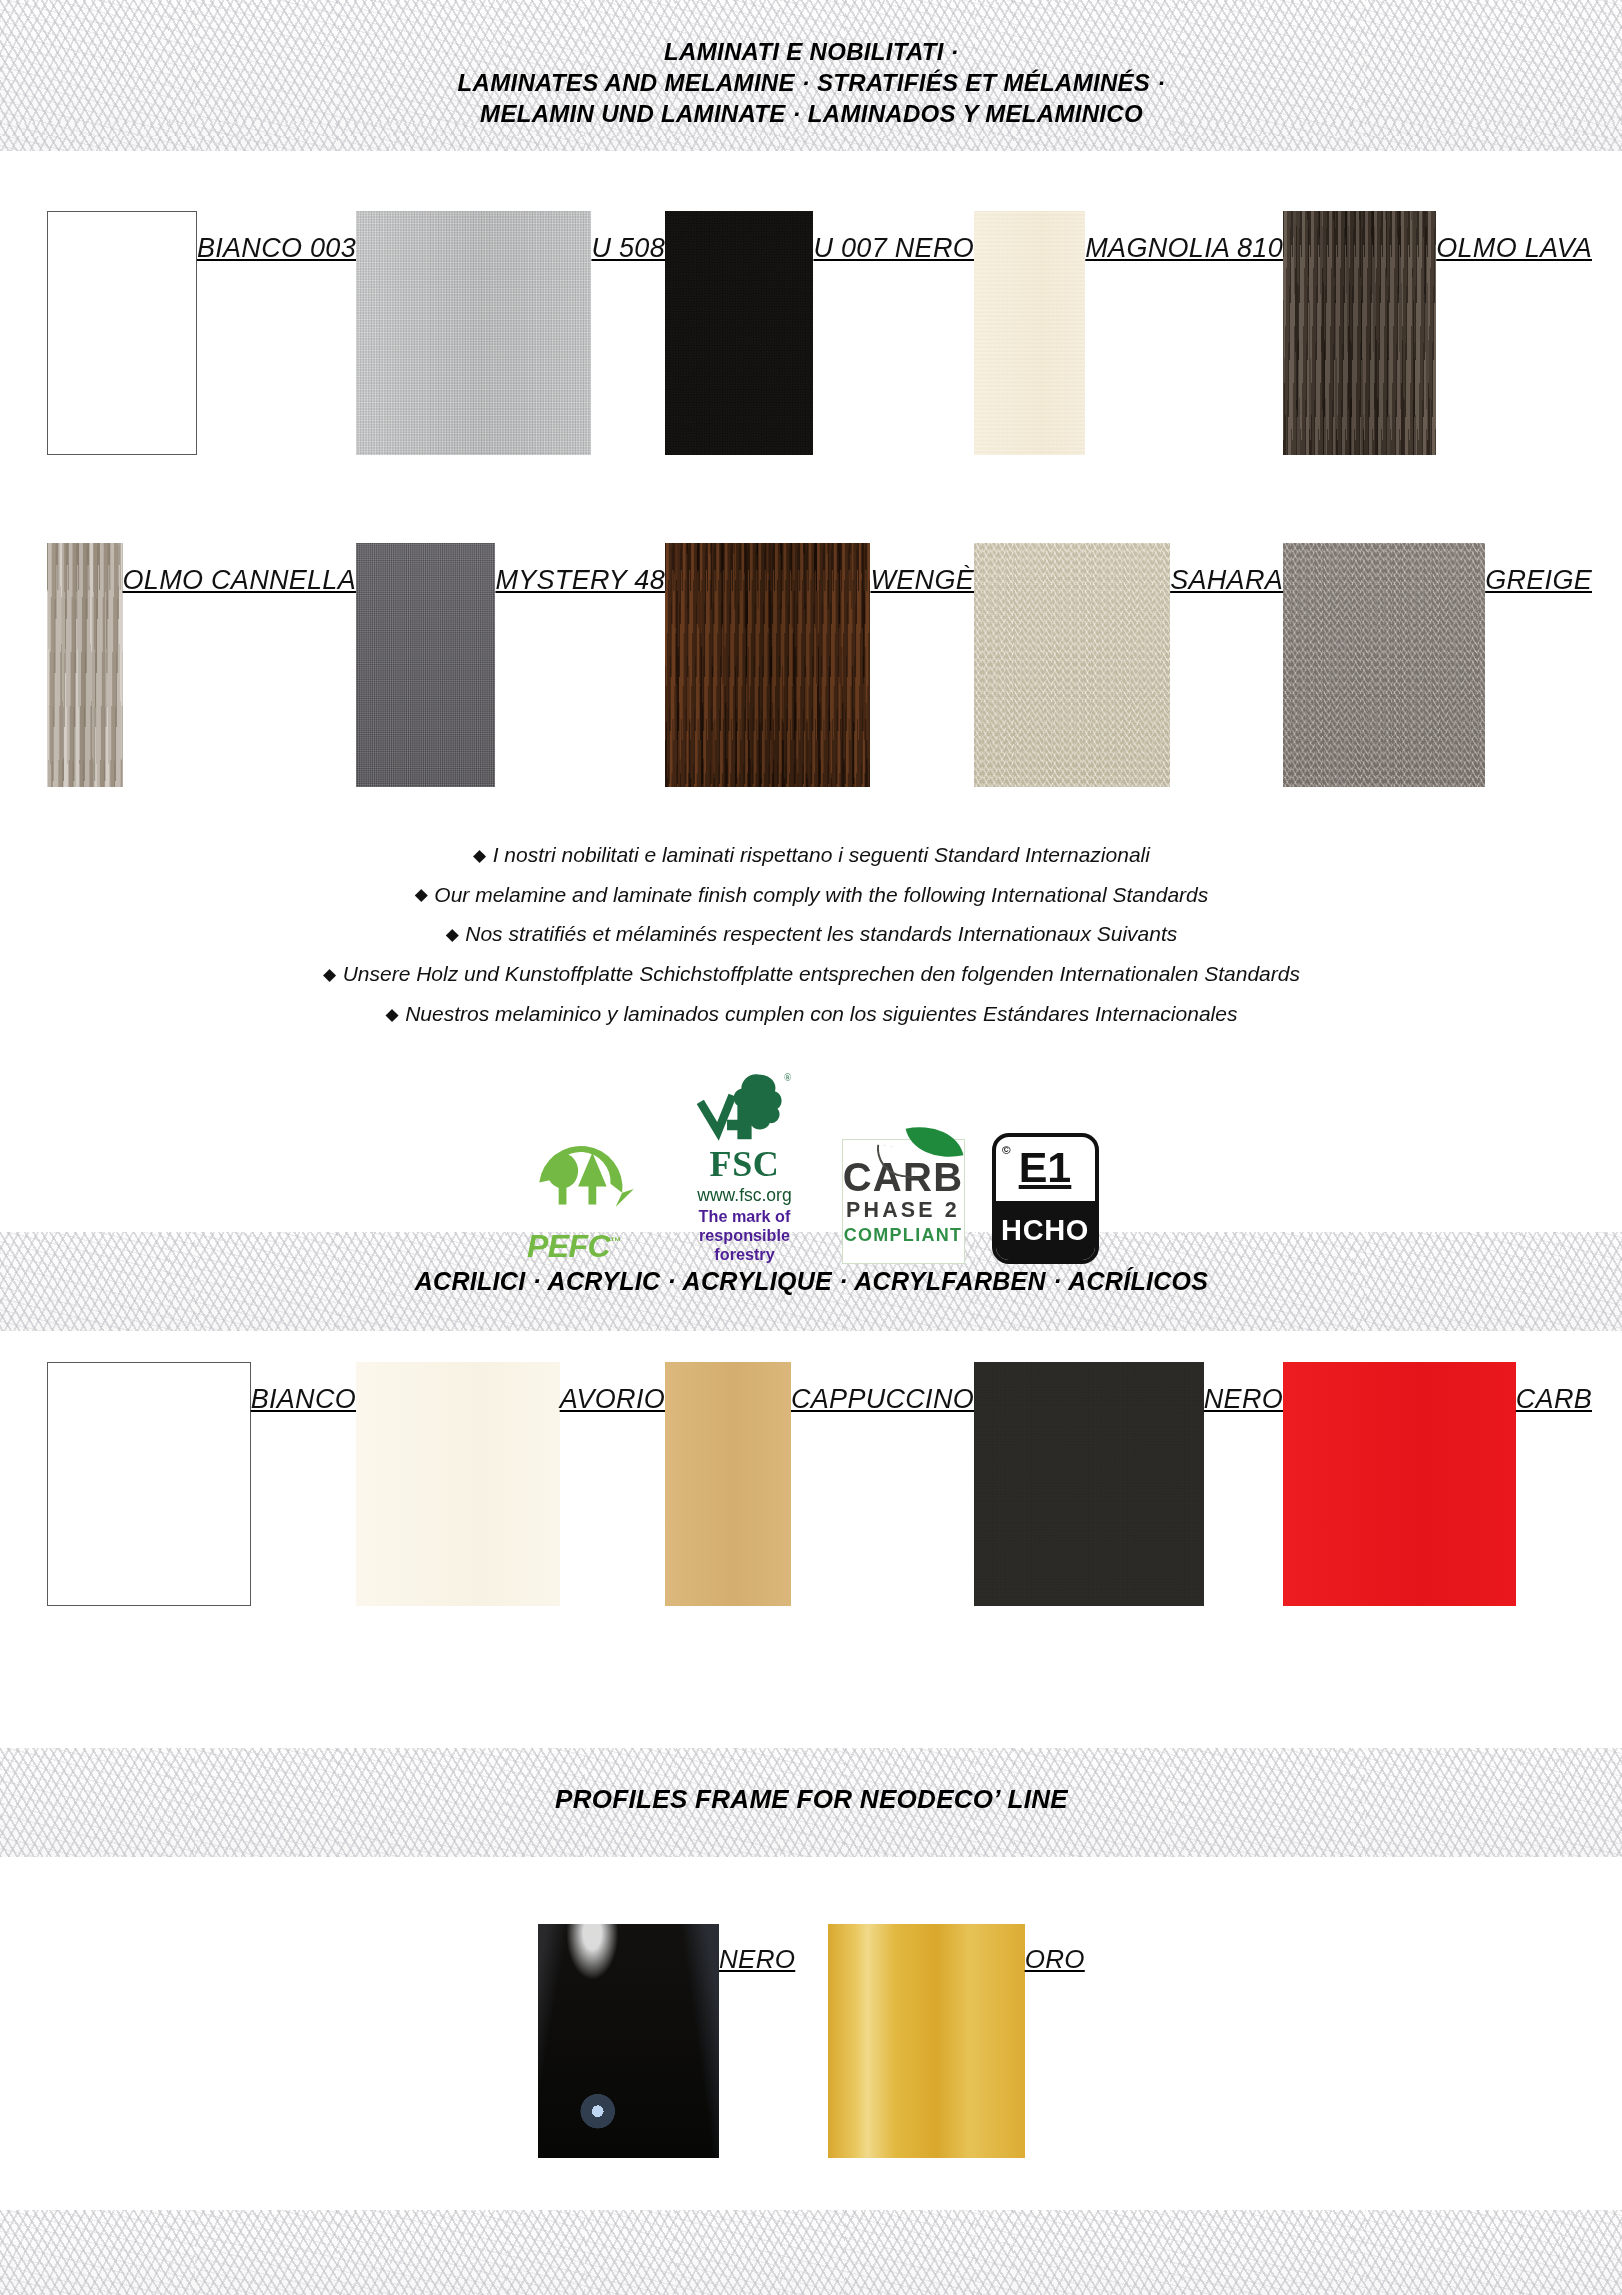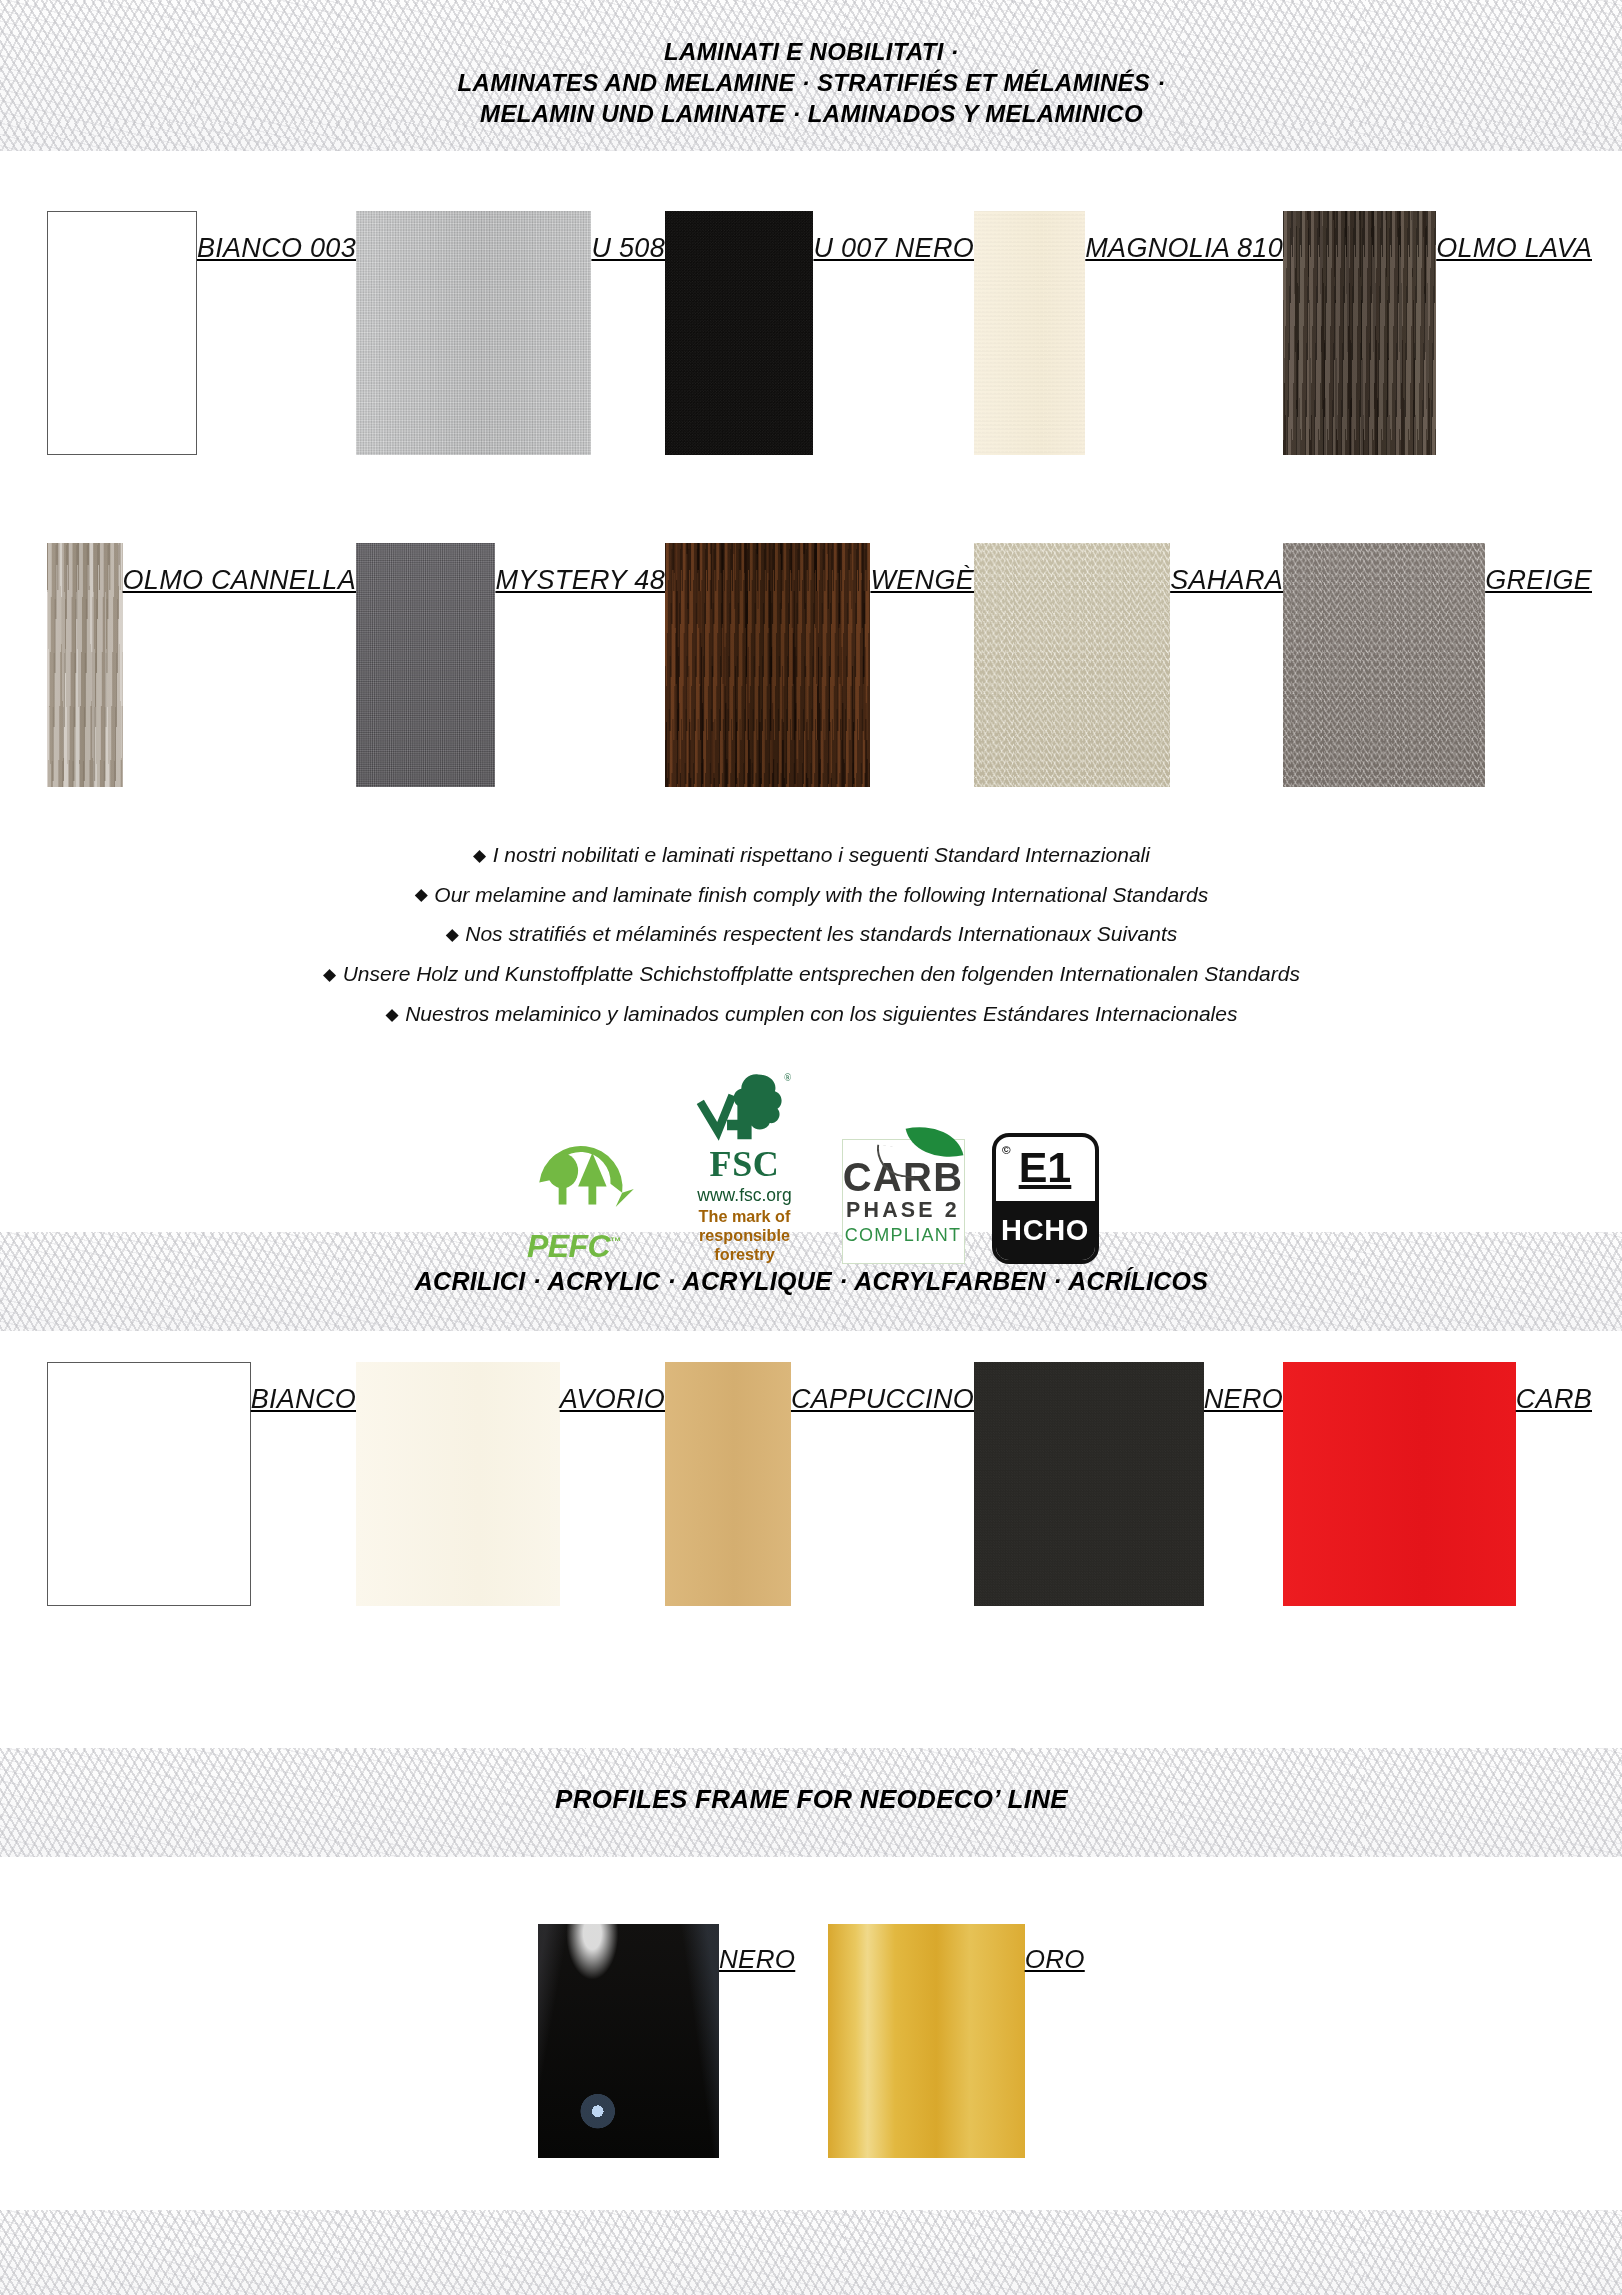--- a/index.html
+++ b/index.html
@@ -188,29 +188,29 @@
   }
   #pefc .tm{font-size:11px;vertical-align:super;}
   
   #fsc{width:140px;text-align:center;}
   #fsc .fsc-mark{position:relative;height:77px;}
   #fsc .fsc-word{
     font-family:"Liberation Serif",serif;font-weight:bold;font-size:36px;
     color:#1d6b42;line-height:1;letter-spacing:0.6px;
   }
   #fsc .fsc-url{font-size:17.5px;color:#14532d;margin-top:2.6px;}
-  #fsc .fsc-tag{font-size:16.2px;color:#a16207;font-weight:bold;line-height:19px;margin-top:1.9px;}
+  #fsc .fsc-tag{font-size:16.2px;color:#4c1d95;font-weight:bold;line-height:19px;margin-top:1.9px;}
   
   #carb{
     width:121px;height:123px;border:1.9px solid #cfe0c6;background:#fff;
     display:flex;flex-direction:column;align-items:center;justify-content:center;position:relative;
   }
   #carb .carb-l1{font-weight:bold;font-size:40px;color:#3a3a38;letter-spacing:1.3px;line-height:.98;}
   #carb .carb-l2{font-weight:bold;font-size:21.4px;color:#3a3a38;letter-spacing:3.2px;line-height:1.25;}
-  #carb .carb-l3{font-weight:normal;font-size:18px;color:#2f8f46;letter-spacing:1.3px;line-height:1.25;}
+  #carb .carb-l3{font-weight:bold;font-size:18px;color:#2f8f46;letter-spacing:1.3px;line-height:1.25;}
   #carb .leaf{
     position:absolute;top:-17px;right:3.9px;width:51px;height:38px;
     background:#1f8a3c;
     border-radius:0 100% 0 100%;
     transform:rotate(-12deg);
   }
   #carb .stem{
     position:absolute;top:6.5px;right:48px;width:39px;height:27px;
     border-left:2.6px solid #4a4a46;border-bottom:2.6px solid #4a4a46;
     border-radius:0 0 0 39px;transform:rotate(8deg);

